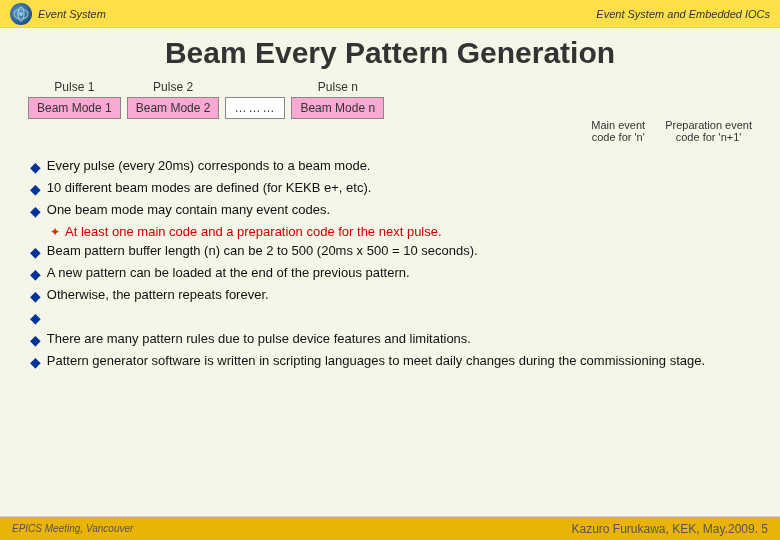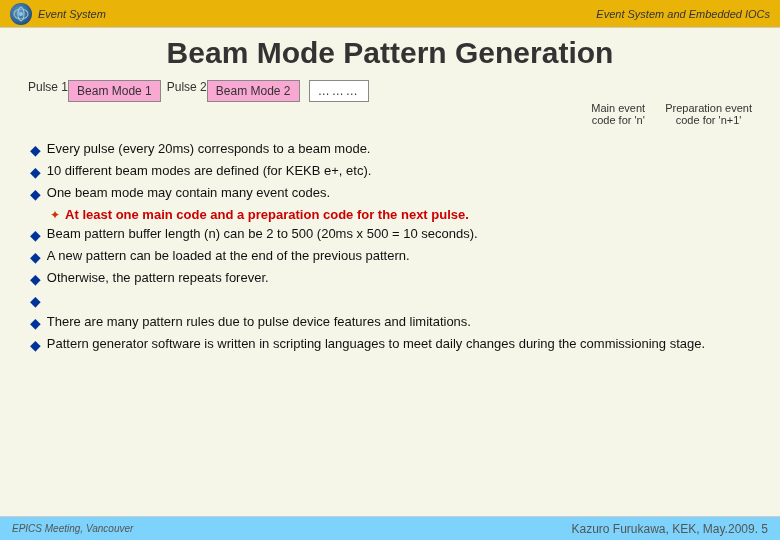--- a/index.html
+++ b/index.html
@@ -12,21 +12,21 @@
       overflow: hidden;
       position: relative;
     }
 
     
     .header-bar {
       display: flex;
       justify-content: space-between;
       align-items: center;
       padding: 4px 10px;
-      background: #eab308;
+      background: #fde047;
       border-bottom: 1px solid #ccc;
       height: 28px;
     }
 
     .header-logo {
       display: flex;
       align-items: center;
       gap: 6px;
     }
 
@@ -61,22 +61,22 @@
     .page-title {
       font-size: 30px;
       font-weight: bold;
       color: #333;
       text-align: center;
       margin-bottom: 10px;
     }
 
     .pulse-col {
       display: flex;
-      flex-direction: row;
-      align-items: flex-start;
+      flex-direction: column;
+      align-items: center;
     }
 
     .pulse-label {
       font-size: 12px;
       color: #333;
       margin-bottom: 3px;
       font-weight: normal;
     }
 
     .pulse-box {
@@ -138,34 +138,34 @@
       color: #cc3300;
       font-size: 12px;
       margin-right: 5px;
       margin-top: 1px;
       flex-shrink: 0;
     }
 
     .sub-bullet-text {
       font-size: 13px;
       color: #cc0000;
-      font-weight: bold;
+      font-weight: normal;
     }
 
     
     .footer-bar {
       position: absolute;
       bottom: 0;
       left: 0;
       right: 0;
       display: flex;
       justify-content: space-between;
       align-items: center;
       padding: 3px 12px;
-      background: #7dd3fc;
+      background: #eab308;
       border-top: 1px solid #ccc;
       height: 24px;
     }
 
     .footer-left {
       font-size: 10px;
       color: #555;
       font-style: italic;
     }
 
@@ -221,41 +221,45 @@
         <circle cx="8" cy="8" r="2" fill="#aaddff" opacity="0.7"></circle>
       </svg>
     </div>
     <span class="header-title-left">Event System</span>
   </div>
   <span class="header-title-right">Event System and Embedded IOCs</span>
 </div>
 
 <div class="main-content">
 
-  <div class="page-title">Beam Mode Pattern Generation</div>
+  <div class="page-title">Beam Every Pattern Generation</div>
 
   <div class="diagram-and-labels">
     <div class="top-diagram">
 
       <div class="pulse-col">
         <span class="pulse-label">Pulse 1</span>
         <span class="pulse-box">Beam Mode 1</span>
       </div>
 
       <div class="pulse-col" style="margin-left:4px;">
         <span class="pulse-label">Pulse 2</span>
         <span class="pulse-box">Beam Mode 2</span>
       </div>
 
 
       <div class="pulse-col" style="margin-left:4px; justify-content:flex-end;">
         <span class="pulse-label">&nbsp;</span>
         <span class="dots-text">………</span>
       </div>
 
+      <div class="pulse-col" style="margin-left:4px;">
+        <span class="pulse-label">Pulse n</span>
+        <span class="pulse-box">Beam Mode n</span>
+      </div>
     </div>
 
     <div class="arrows-row">
       <div class="event-label-box">
         <span class="event-label-text">Main event<br>code for 'n'</span>
       </div>
       <div class="event-label-box">
         <span class="event-label-text">Preparation event<br>code for 'n+1'</span>
       </div>
     </div>

